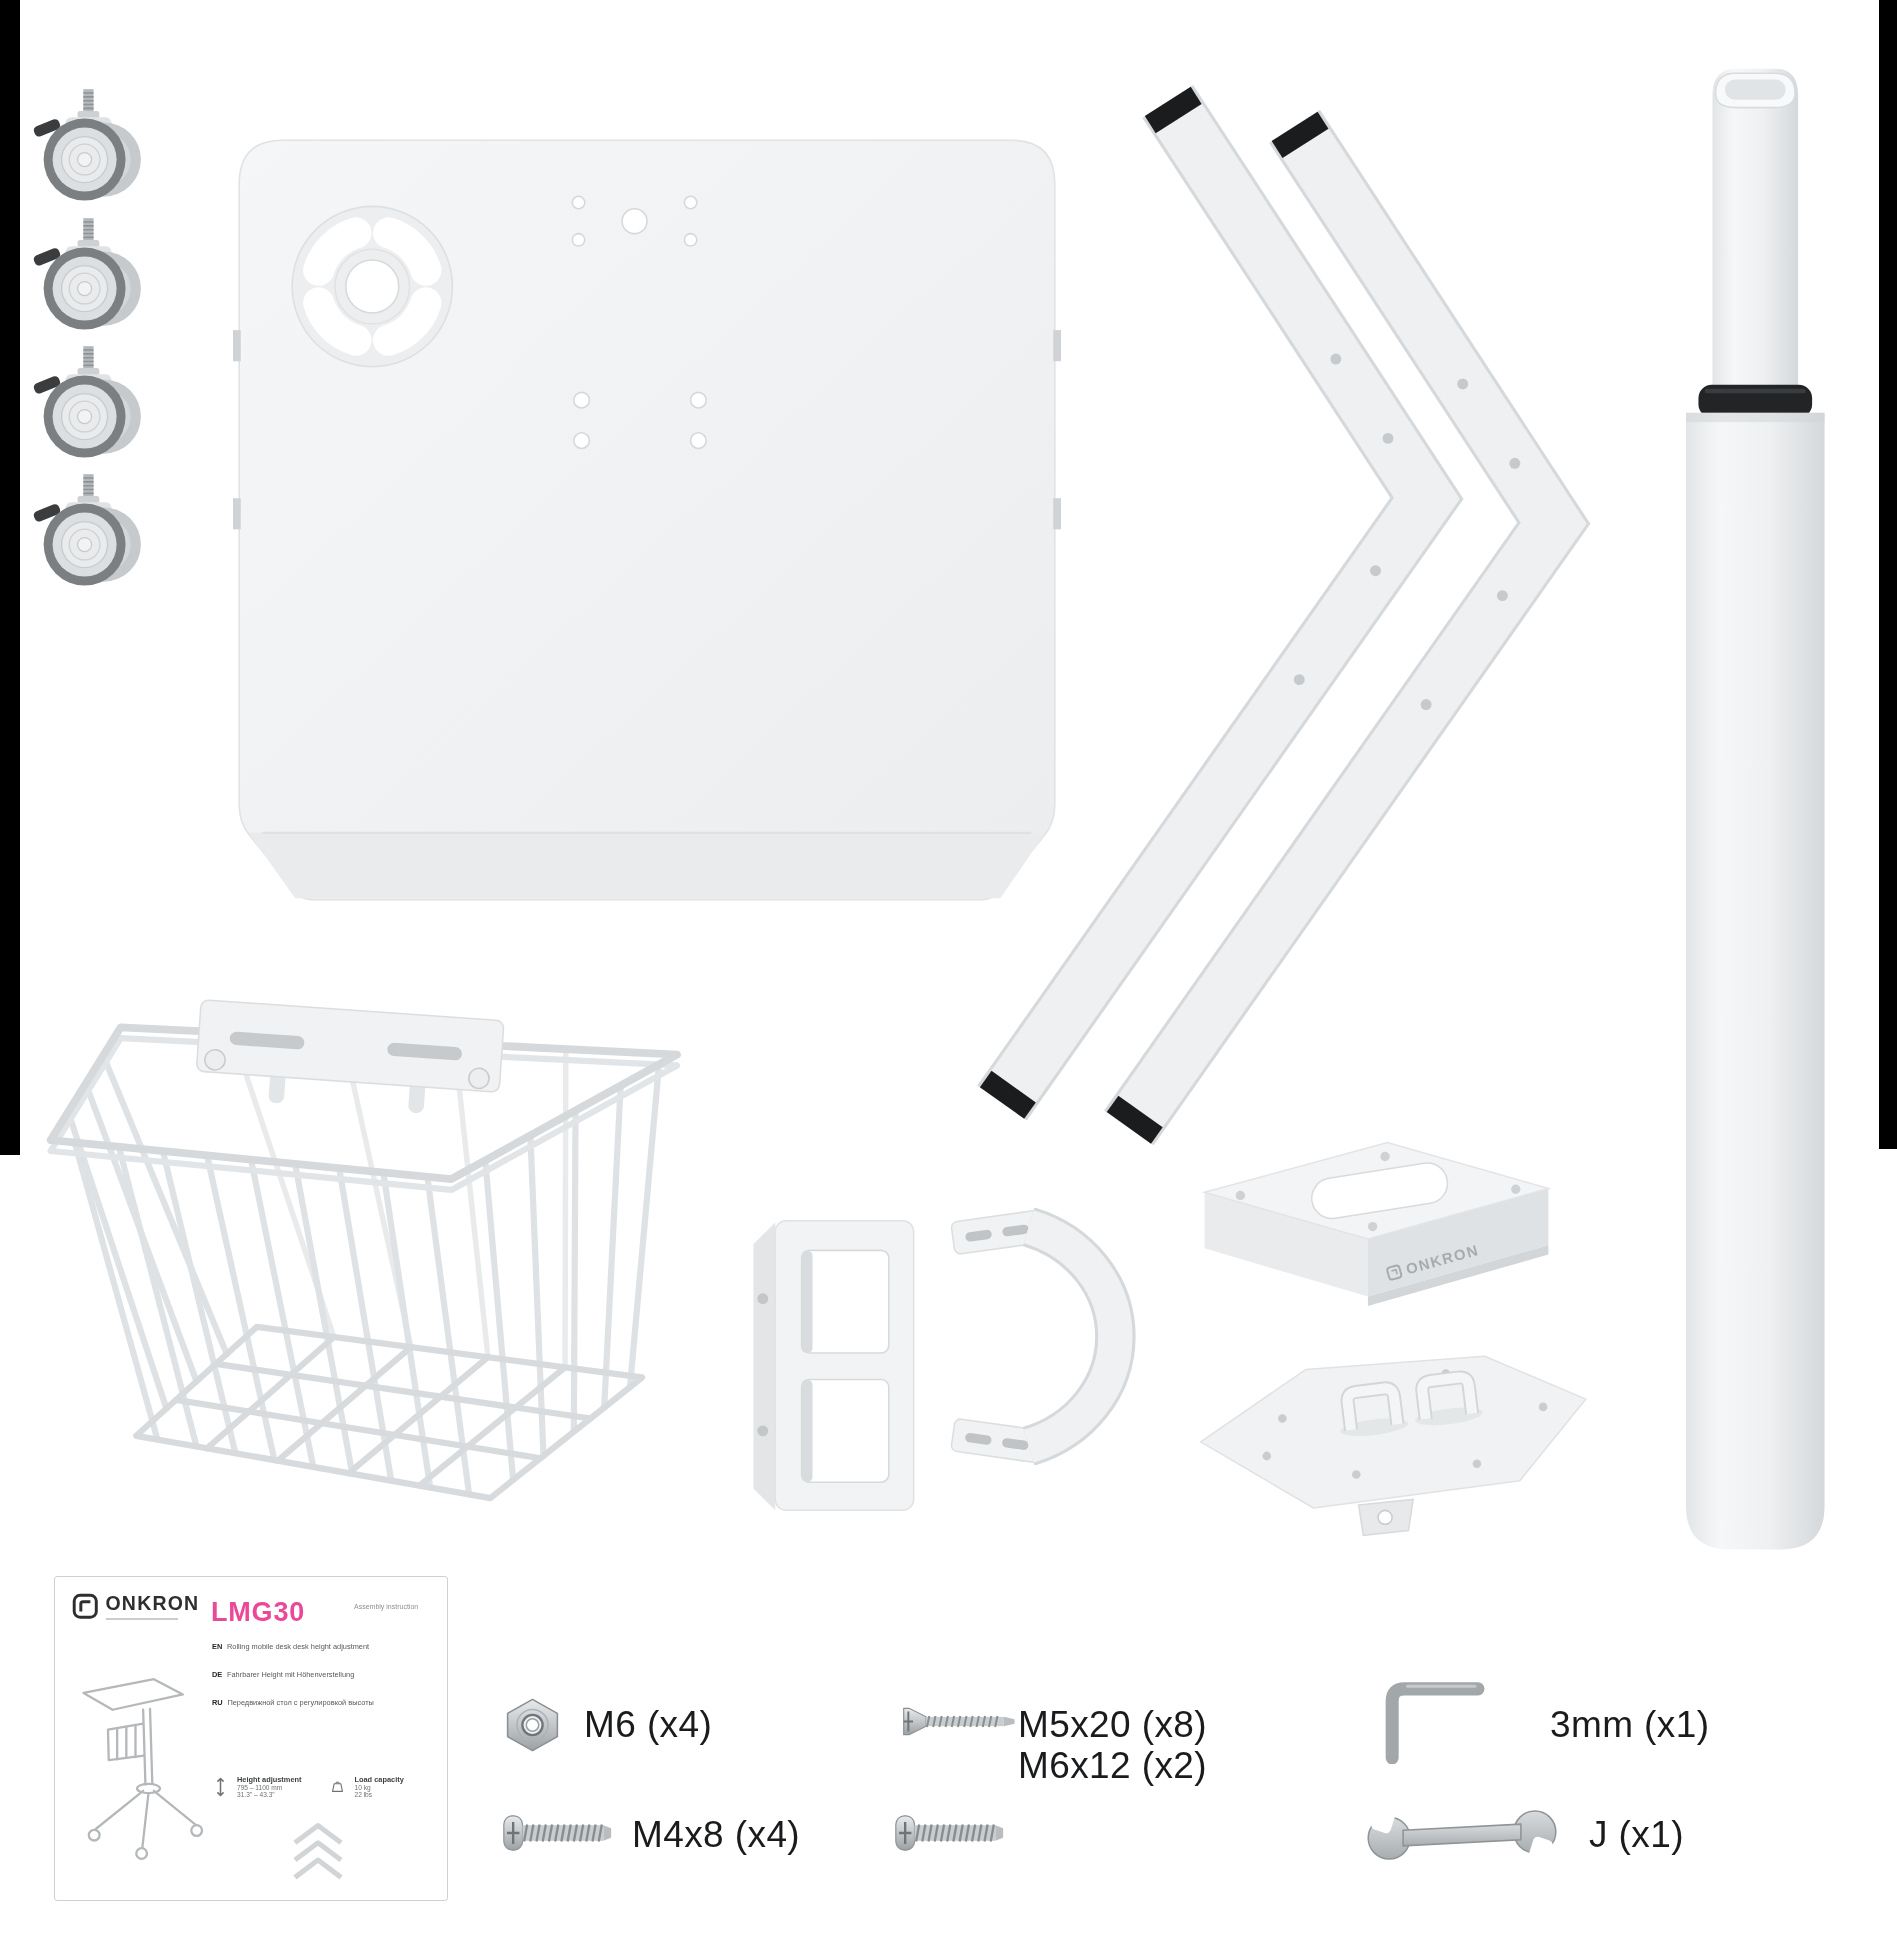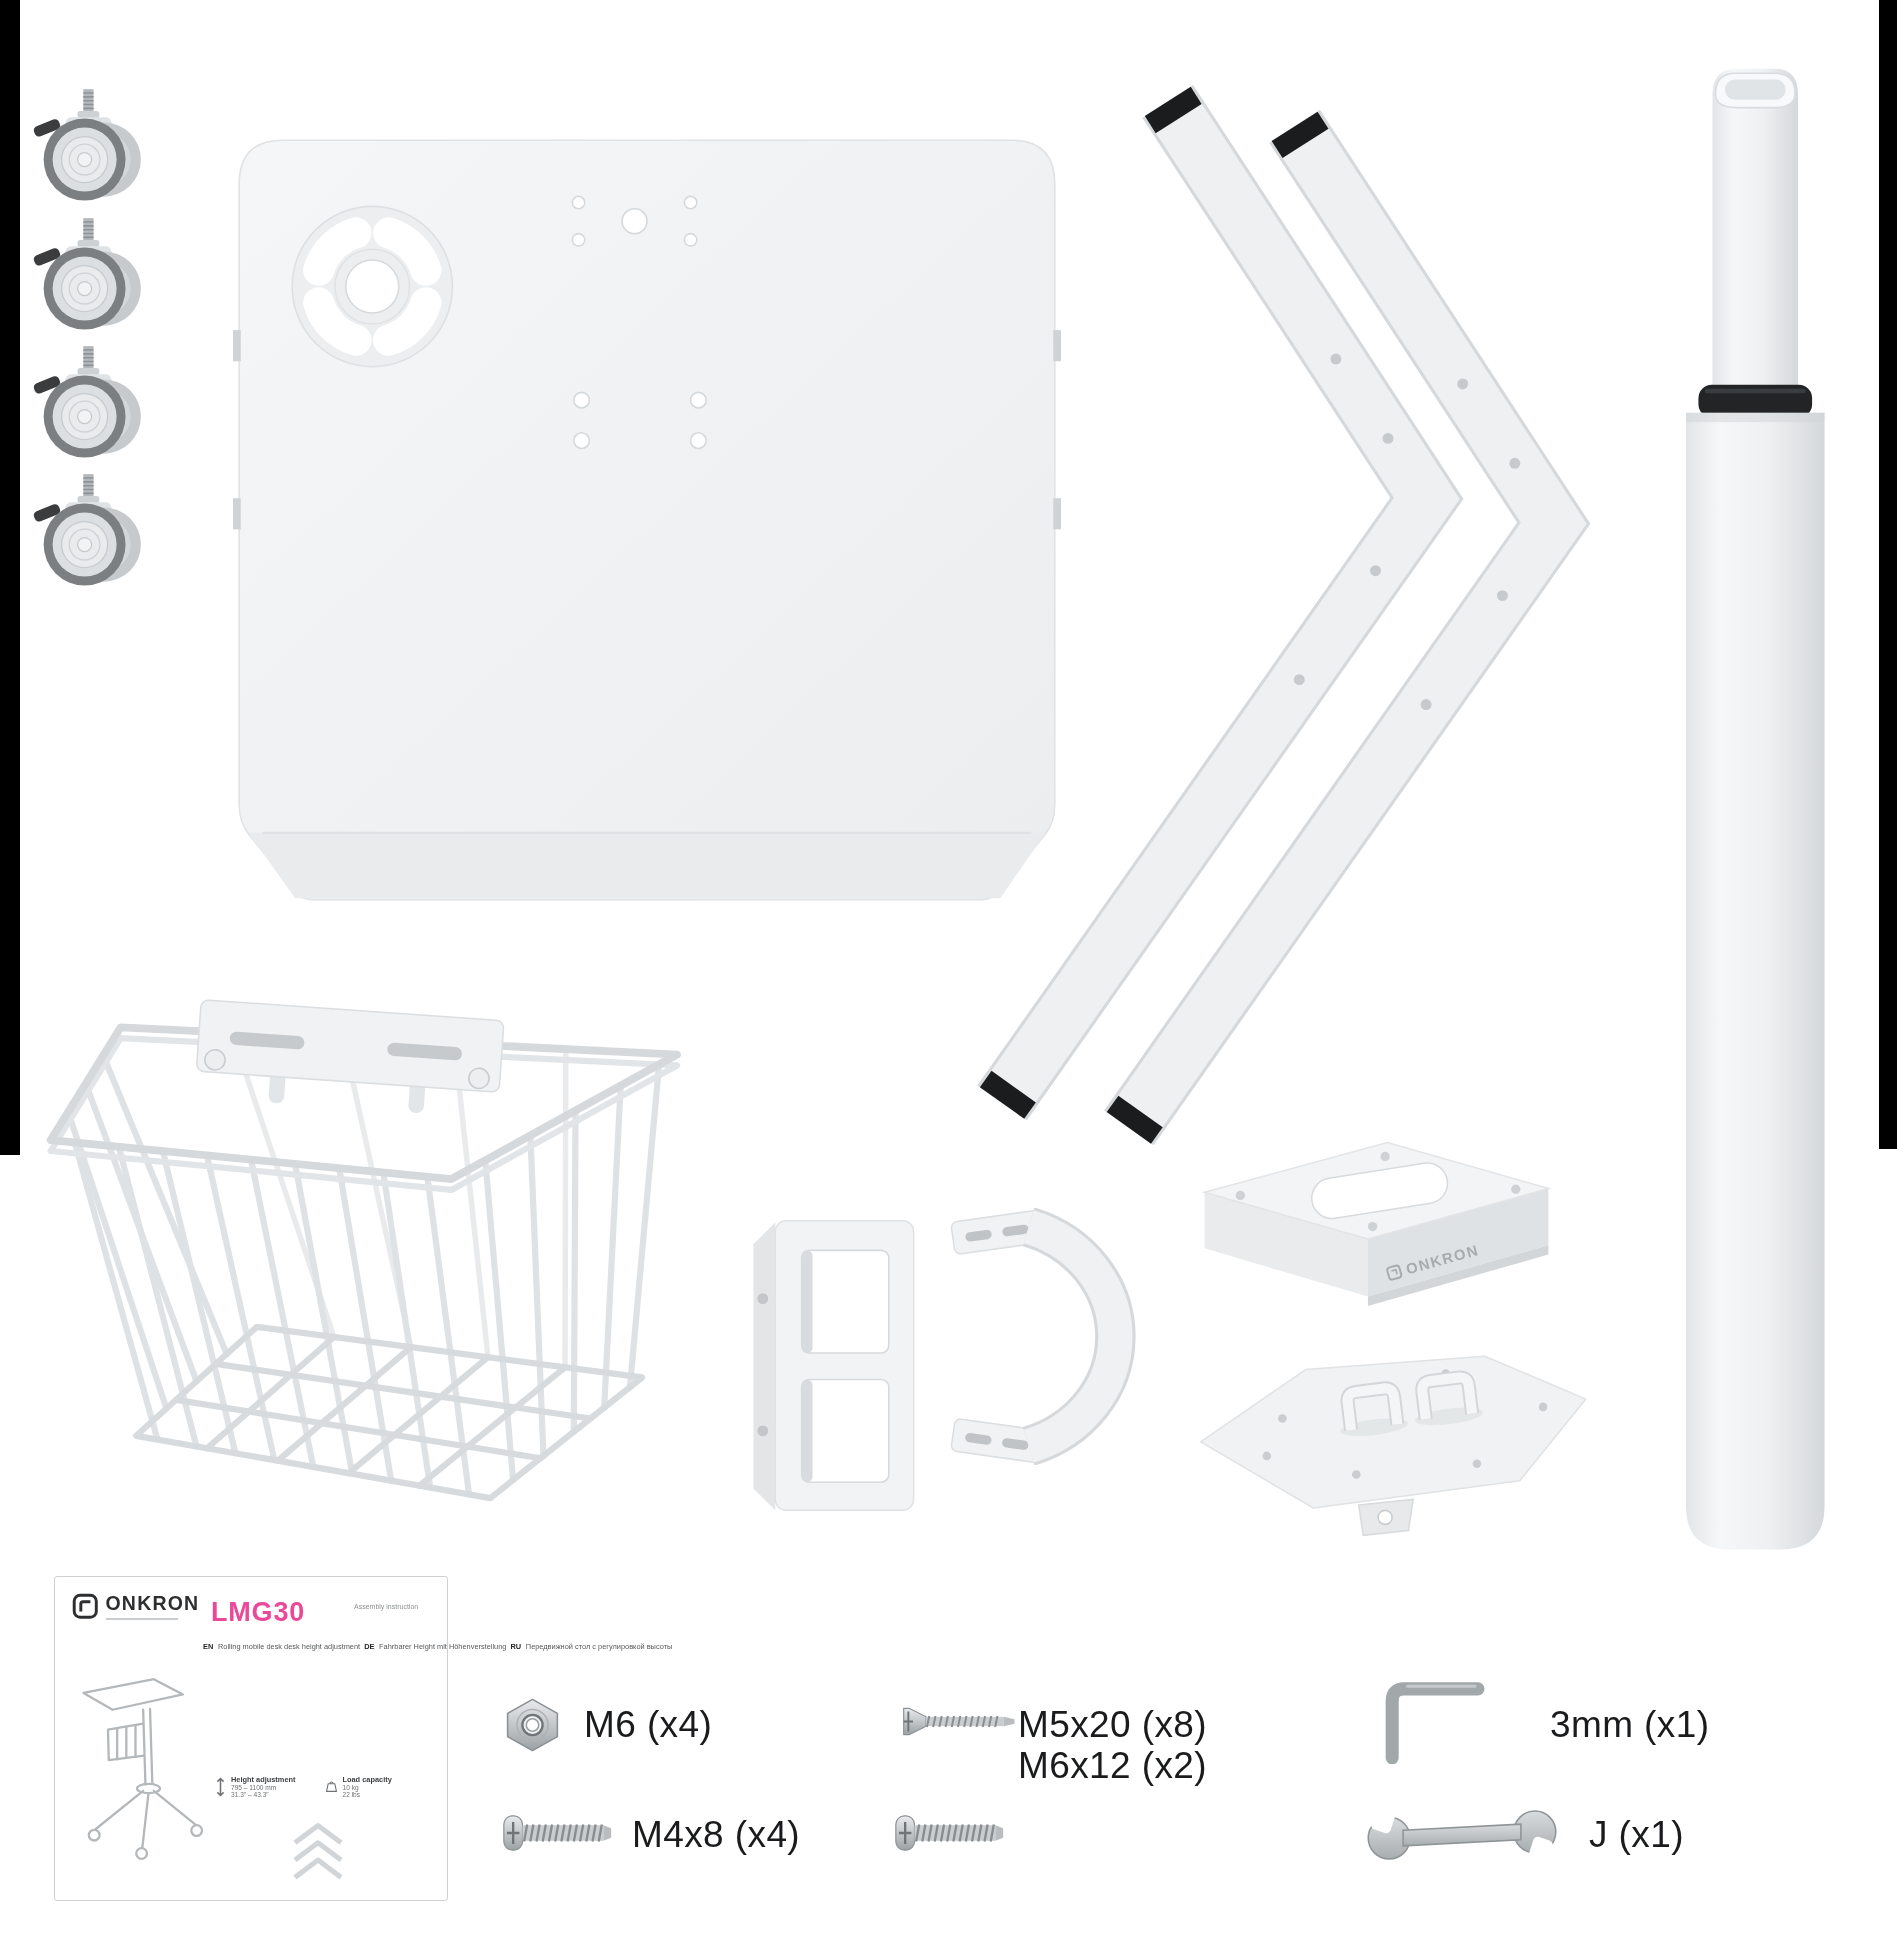--- a/index.html
+++ b/index.html
@@ -14,26 +14,26 @@
             line-height:56px;height:56px;display:flex;align-items:center;white-space:nowrap;color:#1a1b1d}
   
   .manual{position:absolute;left:54px;top:1576px;width:394px;height:325px;background:#fff;
           border:1.6px solid #cdd1d4;border-radius:3.1px}
   .m-logo{position:absolute;left:17px;top:15.6px;display:flex;gap:7px;align-items:flex-start}
   .m-glyph{width:26.5px;height:26.5px}
   .m-brand{font-size:19.5px;font-weight:bold;color:#2c2e30;letter-spacing:1.2px;line-height:1.1}
   .m-tag{margin-top:3.9px;width:72px;height:2.3px;background:#c9cdd0}
   .m-model{position:absolute;left:156px;top:20px;font-size:27px;font-weight:bold;color:#ec4899;letter-spacing:0.8px}
   .m-note{position:absolute;left:299px;top:25px;width:65px;font-size:7px;color:#8c9093;line-height:1.3}
-  .m-langs{position:absolute;left:148px;top:65px;display:flex;flex-direction:row;gap:4px}
+  .m-langs{position:absolute;left:157px;top:65px;display:flex;flex-direction:column;gap:19px}
   .m-line{font-size:7.4px;color:#55585b;display:flex;gap:4.7px;white-space:nowrap}
   .m-line b{color:#232527}
   .m-cart{position:absolute;left:11px;top:67px;width:139px;height:237px}
   .m-specs{position:absolute;left:160px;top:198px;display:flex;gap:31px}
-  .m-spec{display:flex;gap:5px}
+  .m-spec{display:flex;gap:11px}
   .m-spec-icon{width:11px;height:20px;margin-top:1.6px}
   .m-spec-label{font-size:7.4px;font-weight:bold;color:#3c3f42;white-space:nowrap}
   .m-spec-val{font-size:6.6px;color:#6e7275;white-space:nowrap}
   .m-mark{position:absolute;left:227px;top:237px;width:72px;height:72px}
 </style>
 </head>
 <body>
 
 <div class="canvas">
 

